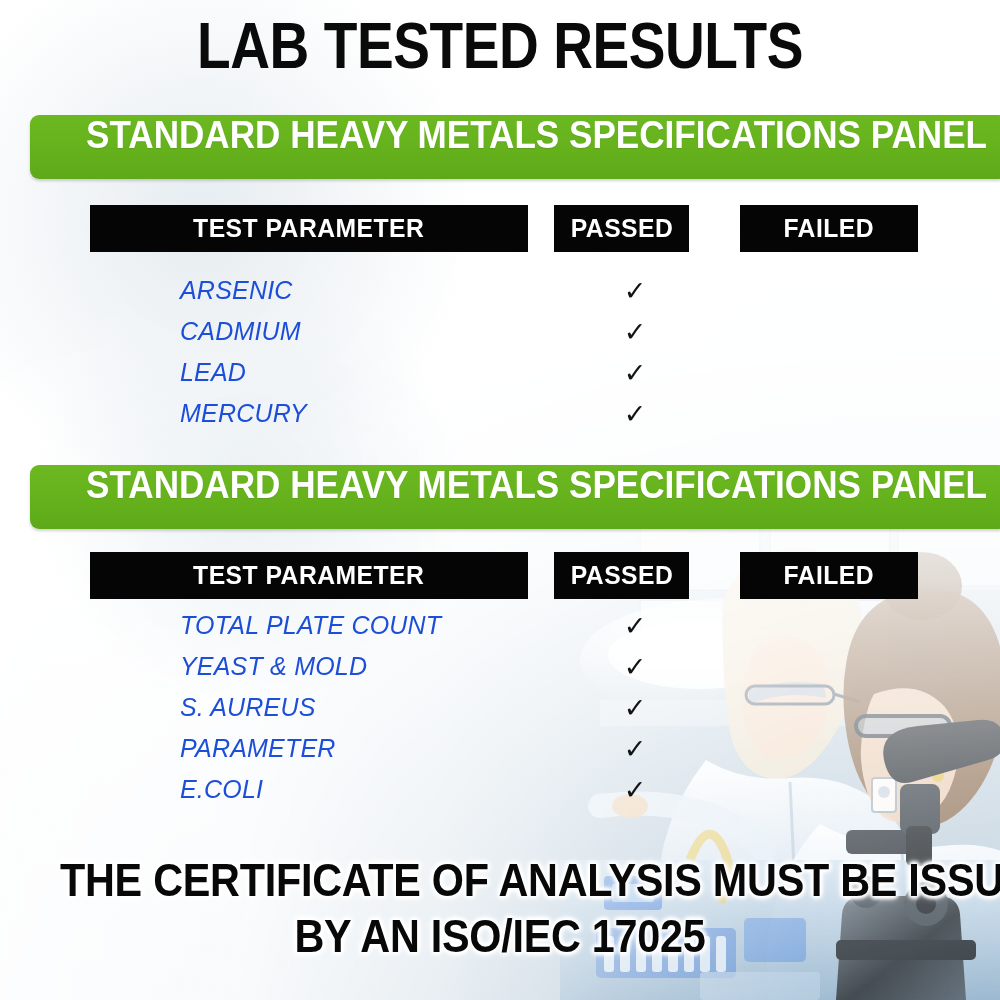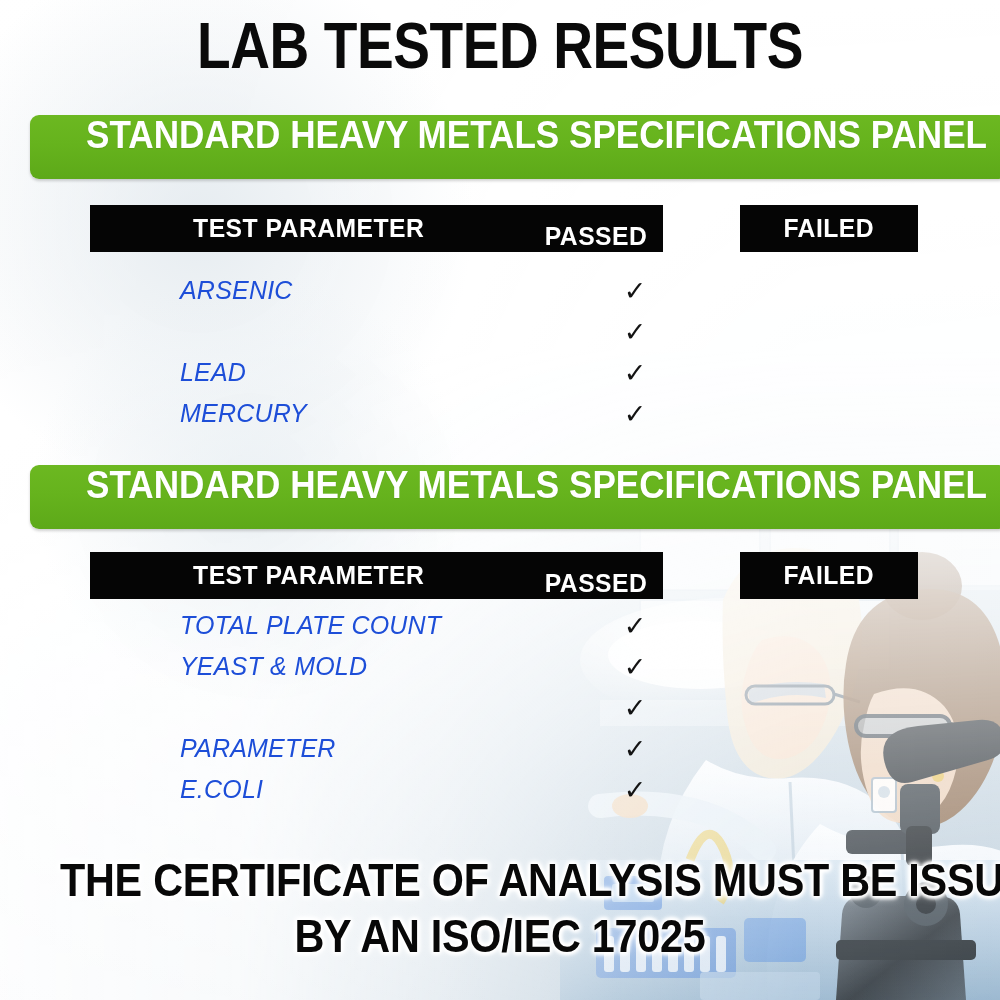--- a/index.html
+++ b/index.html
@@ -110,21 +110,21 @@
   .hdr-text{
     font-family:"Liberation Sans","DejaVu Sans",sans-serif;
     font-weight:bold;
     font-size:26px;
     letter-spacing:0.5px;
     color:#ffffff;
     white-space:nowrap;
     transform:scaleX(0.95);
   }
   .hdr-param{left:90px;width:438px;align-items:center;}
-  .hdr-pass {left:528px;width:135px;align-items:flex-end;}
+  .hdr-pass {left:554px;width:135px;}
   .hdr-fail {left:740px;width:178px;}
 
   
   #t1-h-param{top:205px;}
   #t1-h-pass {top:205px;}
   #t1-h-fail {top:205px;}
   
   #t2-h-param{top:552px;}
   #t2-h-pass {top:552px;}
   #t2-h-fail {top:552px;}
@@ -334,20 +334,21 @@
       <span class="hdr-text">FAILED</span>
     </div>
 
     <div class="rows" id="rows-1">
       <div class="row">
         <span class="row-label">ARSENIC</span>
         <span class="row-check">✓</span>
         <span class="row-fail"></span>
       </div>
       <div class="row">
+        <span class="row-label">CADMIUM</span>
         <span class="row-check">✓</span>
         <span class="row-fail"></span>
       </div>
       <div class="row">
         <span class="row-label">LEAD</span>
         <span class="row-check">✓</span>
         <span class="row-fail"></span>
       </div>
       <div class="row">
         <span class="row-label">MERCURY</span>
@@ -375,20 +376,21 @@
         <span class="row-label">TOTAL PLATE COUNT</span>
         <span class="row-check">✓</span>
         <span class="row-fail"></span>
       </div>
       <div class="row">
         <span class="row-label">YEAST &amp; MOLD</span>
         <span class="row-check">✓</span>
         <span class="row-fail"></span>
       </div>
       <div class="row">
+        <span class="row-label">S. AUREUS</span>
         <span class="row-check">✓</span>
         <span class="row-fail"></span>
       </div>
       <div class="row">
         <span class="row-label">PARAMETER</span>
         <span class="row-check">✓</span>
         <span class="row-fail"></span>
       </div>
       <div class="row">
         <span class="row-label">E.COLI</span>

